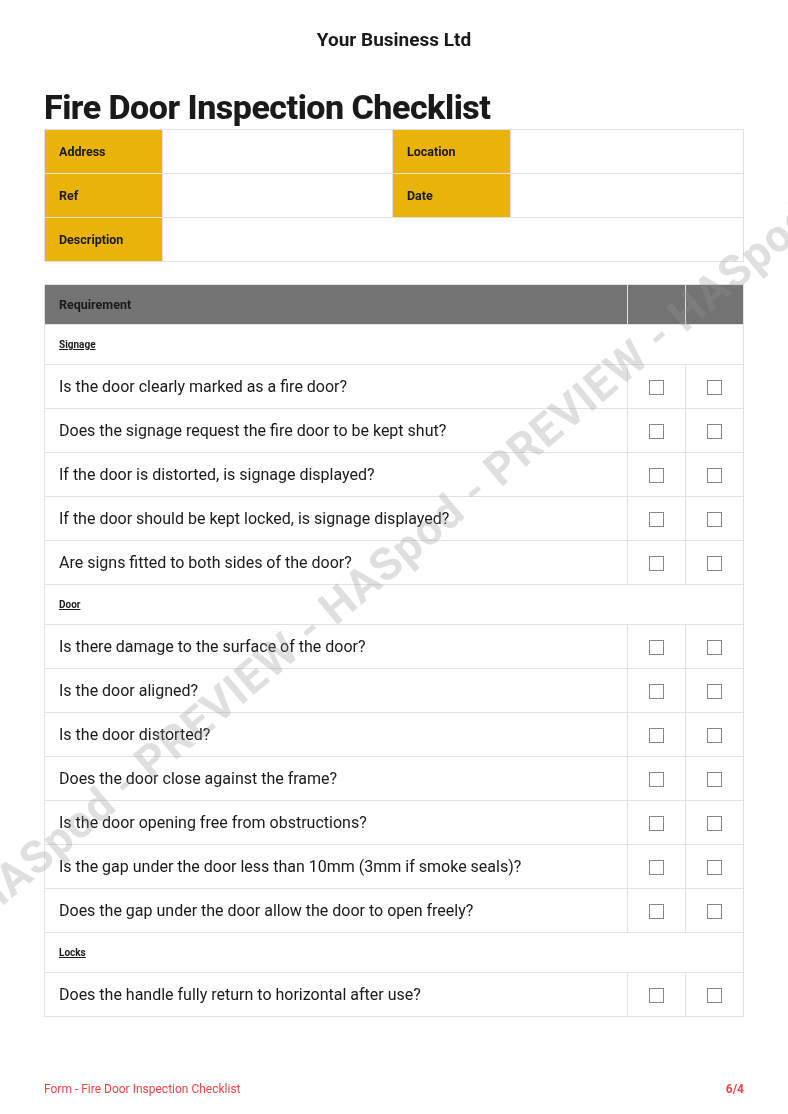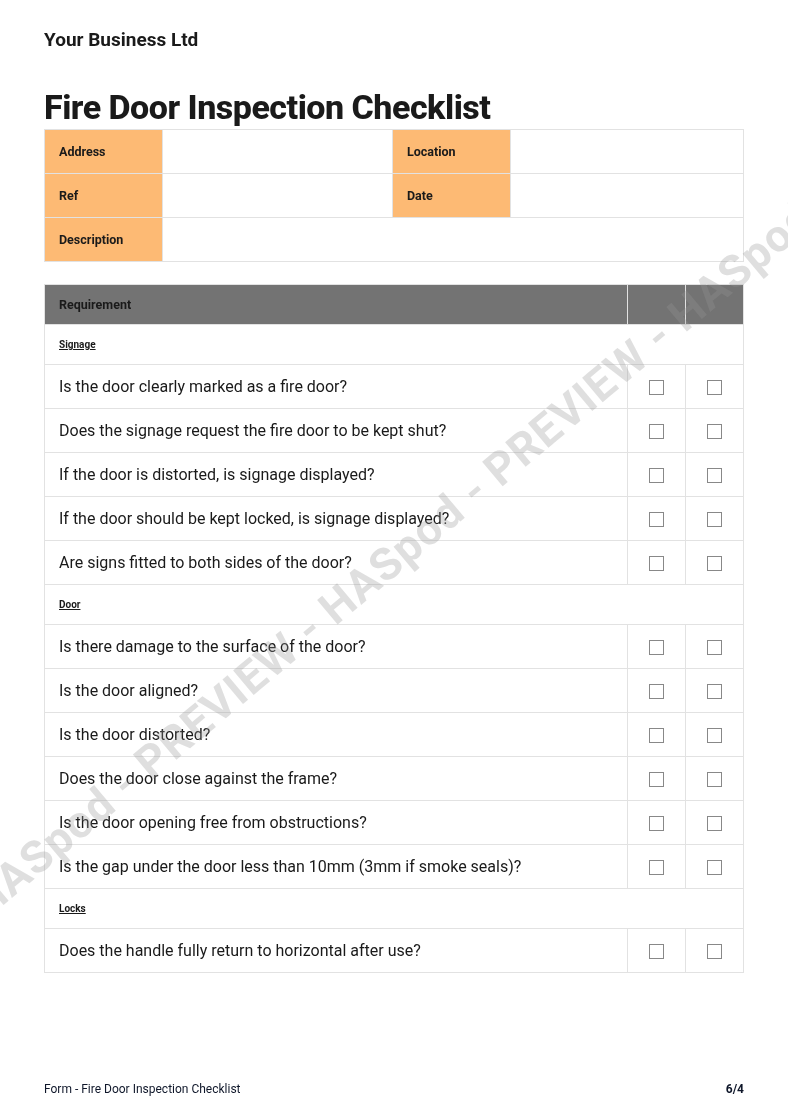--- a/index.html
+++ b/index.html
@@ -11,21 +11,21 @@
     color: #1a1a1a;
     position: relative;
     overflow: hidden;
   }
   .page {
     padding: 28px 44px 0 44px;
     position: relative;
     z-index: 1;
   }
   .company {
-    text-align: left;
+    text-align: center;
     font-weight: 700;
     font-size: 19px;
     margin-bottom: 36px;
   }
   .title {
     font-weight: 800;
     font-size: 34px;
     margin-bottom: 2px;
     letter-spacing: -0.5px;
   }
@@ -34,21 +34,21 @@
     border-collapse: collapse;
     margin-bottom: 22px;
   }
   table.meta td {
     border: 1px solid #e2e2e2;
     height: 44px;
     font-size: 12.5px;
     padding: 0 14px;
   }
   table.meta td.label {
-    background: #fdba74;
+    background: #eab308;
     font-weight: 700;
     width: 118px;
   }
   table.meta td.val {
     background: #fff;
   }
   table.meta tr.desc td.label { width: 118px; }
   table.meta tr.desc td.val { }
   table.check {
     width: 100%;
@@ -85,21 +85,21 @@
     vertical-align: middle;
   }
   .footer {
     position: absolute;
     bottom: 18px;
     left: 44px;
     right: 44px;
     display: flex;
     justify-content: space-between;
     font-size: 12px;
-    color: #0f172a;
+    color: #ef4444;
     z-index: 1;
   }
   .footer .pg { font-weight: 700; }
   .watermark {
     position: absolute;
     top: 50%;
     left: 50%;
     transform: translate(-50%, -50%) rotate(-40deg);
     font-size: 45px;
     font-weight: 700;
@@ -201,20 +201,25 @@
     <tr>
           <td>Is the door opening free from obstructions?</td>
           <td class="cb"><span class="box"></span></td>
           <td class="cb"><span class="box"></span></td>
         </tr>
     <tr>
           <td>Is the gap under the door less than 10mm (3mm if smoke seals)?</td>
           <td class="cb"><span class="box"></span></td>
           <td class="cb"><span class="box"></span></td>
         </tr>
+    <tr>
+          <td>Does the gap under the door allow the door to open freely?</td>
+          <td class="cb"><span class="box"></span></td>
+          <td class="cb"><span class="box"></span></td>
+        </tr>
 
     <tr>
           <td class="section" colspan="3">Locks</td>
         </tr>
     <tr>
           <td>Does the handle fully return to horizontal after use?</td>
           <td class="cb"><span class="box"></span></td>
           <td class="cb"><span class="box"></span></td>
         </tr>
   </tbody>

